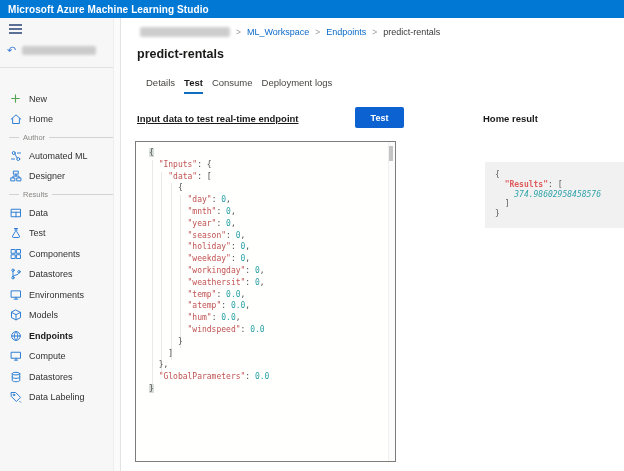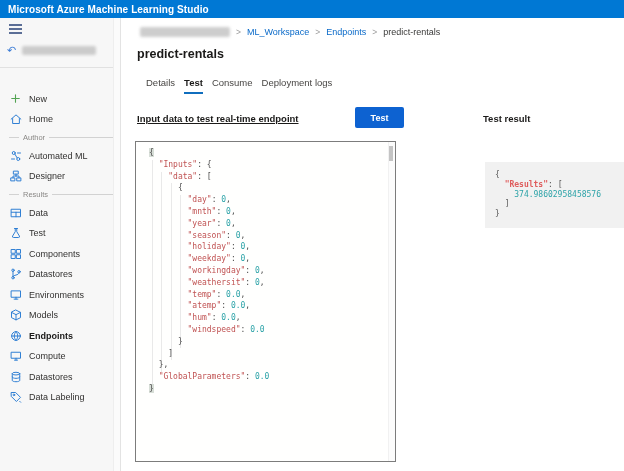--- a/index.html
+++ b/index.html
@@ -70,21 +70,21 @@
   .tok-n { color:#2da3a8; }
   .tok-p { color:#4a4a4a; }
   .tok-b { color:#4a4a4a; }
   .tok-hl { background:#d7ded7; }
 
   
   .result-box { position:absolute; left:364px; top:144px; width:139px; height:66px; background:#f1f1f1; }
   .result-code { position:absolute; left:10px; top:8px;
     font-family:"DejaVu Sans Mono", monospace; font-size:8px; line-height:9.8px; white-space:pre; }
   .result-code .tok-k { color:#df5c5c; font-weight:700; }
-  .result-code .tok-n { color:#2da3a8; }
+  .result-code .tok-n { color:#2da3a8;font-style:italic; }
   .result-code .tok-p, .result-code .tok-b { color:#555; }
 </style>
 </head>
 <body>
 
 <div class="screen">
 
   <div class="topbar">
     <span class="topbar-title">Microsoft Azure Machine Learning Studio</span>
   </div>
@@ -279,21 +279,21 @@
 
       <div class="tabs">
         <div class="tab">Details</div>
         <div class="tab active">Test</div>
         <div class="tab">Consume</div>
         <div class="tab">Deployment logs</div>
       </div>
 
       <div class="input-label">Input data to test real-time endpoint</div>
       <button class="test-button">Test</button>
-      <div class="result-label">Test result</div>
+      <div class="result-label">Home result</div>
 
       <div class="editor">
         <div class="indent-guide" style="left:16px; top:18px; height:224px;"></div>
         <div class="indent-guide" style="left:25px; top:30px; height:200px;"></div>
         <div class="indent-guide" style="left:35px; top:41px; height:177px;"></div>
         <div class="indent-guide" style="left:44px; top:53px; height:153px;"></div>
         <div class="editor-code" id="editor-code"><div><span class="tok-b tok-hl">{</span></div><div><span>  </span><span class="tok-k">"Inputs"</span><span class="tok-p">: </span><span class="tok-b">{</span></div><div><span>    </span><span class="tok-k">"data"</span><span class="tok-p">: </span><span class="tok-b">[</span></div><div><span>      </span><span class="tok-b">{</span></div><div><span>        </span><span class="tok-k">"day"</span><span class="tok-p">: </span><span class="tok-n">0</span><span class="tok-p">,</span></div><div><span>        </span><span class="tok-k">"mnth"</span><span class="tok-p">: </span><span class="tok-n">0</span><span class="tok-p">,</span></div><div><span>        </span><span class="tok-k">"year"</span><span class="tok-p">: </span><span class="tok-n">0</span><span class="tok-p">,</span></div><div><span>        </span><span class="tok-k">"season"</span><span class="tok-p">: </span><span class="tok-n">0</span><span class="tok-p">,</span></div><div><span>        </span><span class="tok-k">"holiday"</span><span class="tok-p">: </span><span class="tok-n">0</span><span class="tok-p">,</span></div><div><span>        </span><span class="tok-k">"weekday"</span><span class="tok-p">: </span><span class="tok-n">0</span><span class="tok-p">,</span></div><div><span>        </span><span class="tok-k">"workingday"</span><span class="tok-p">: </span><span class="tok-n">0</span><span class="tok-p">,</span></div><div><span>        </span><span class="tok-k">"weathersit"</span><span class="tok-p">: </span><span class="tok-n">0</span><span class="tok-p">,</span></div><div><span>        </span><span class="tok-k">"temp"</span><span class="tok-p">: </span><span class="tok-n">0.0</span><span class="tok-p">,</span></div><div><span>        </span><span class="tok-k">"atemp"</span><span class="tok-p">: </span><span class="tok-n">0.0</span><span class="tok-p">,</span></div><div><span>        </span><span class="tok-k">"hum"</span><span class="tok-p">: </span><span class="tok-n">0.0</span><span class="tok-p">,</span></div><div><span>        </span><span class="tok-k">"windspeed"</span><span class="tok-p">: </span><span class="tok-n">0.0</span></div><div><span>      </span><span class="tok-b">}</span></div><div><span>    </span><span class="tok-b">]</span></div><div><span>  </span><span class="tok-b">}</span><span class="tok-p">,</span></div><div><span>  </span><span class="tok-k">"GlobalParameters"</span><span class="tok-p">: </span><span class="tok-n">0.0</span></div><div><span class="tok-b tok-hl">}</span></div></div>
         <div class="ed-sb-track">
           <div class="ed-sb-thumb"></div>
         </div>

